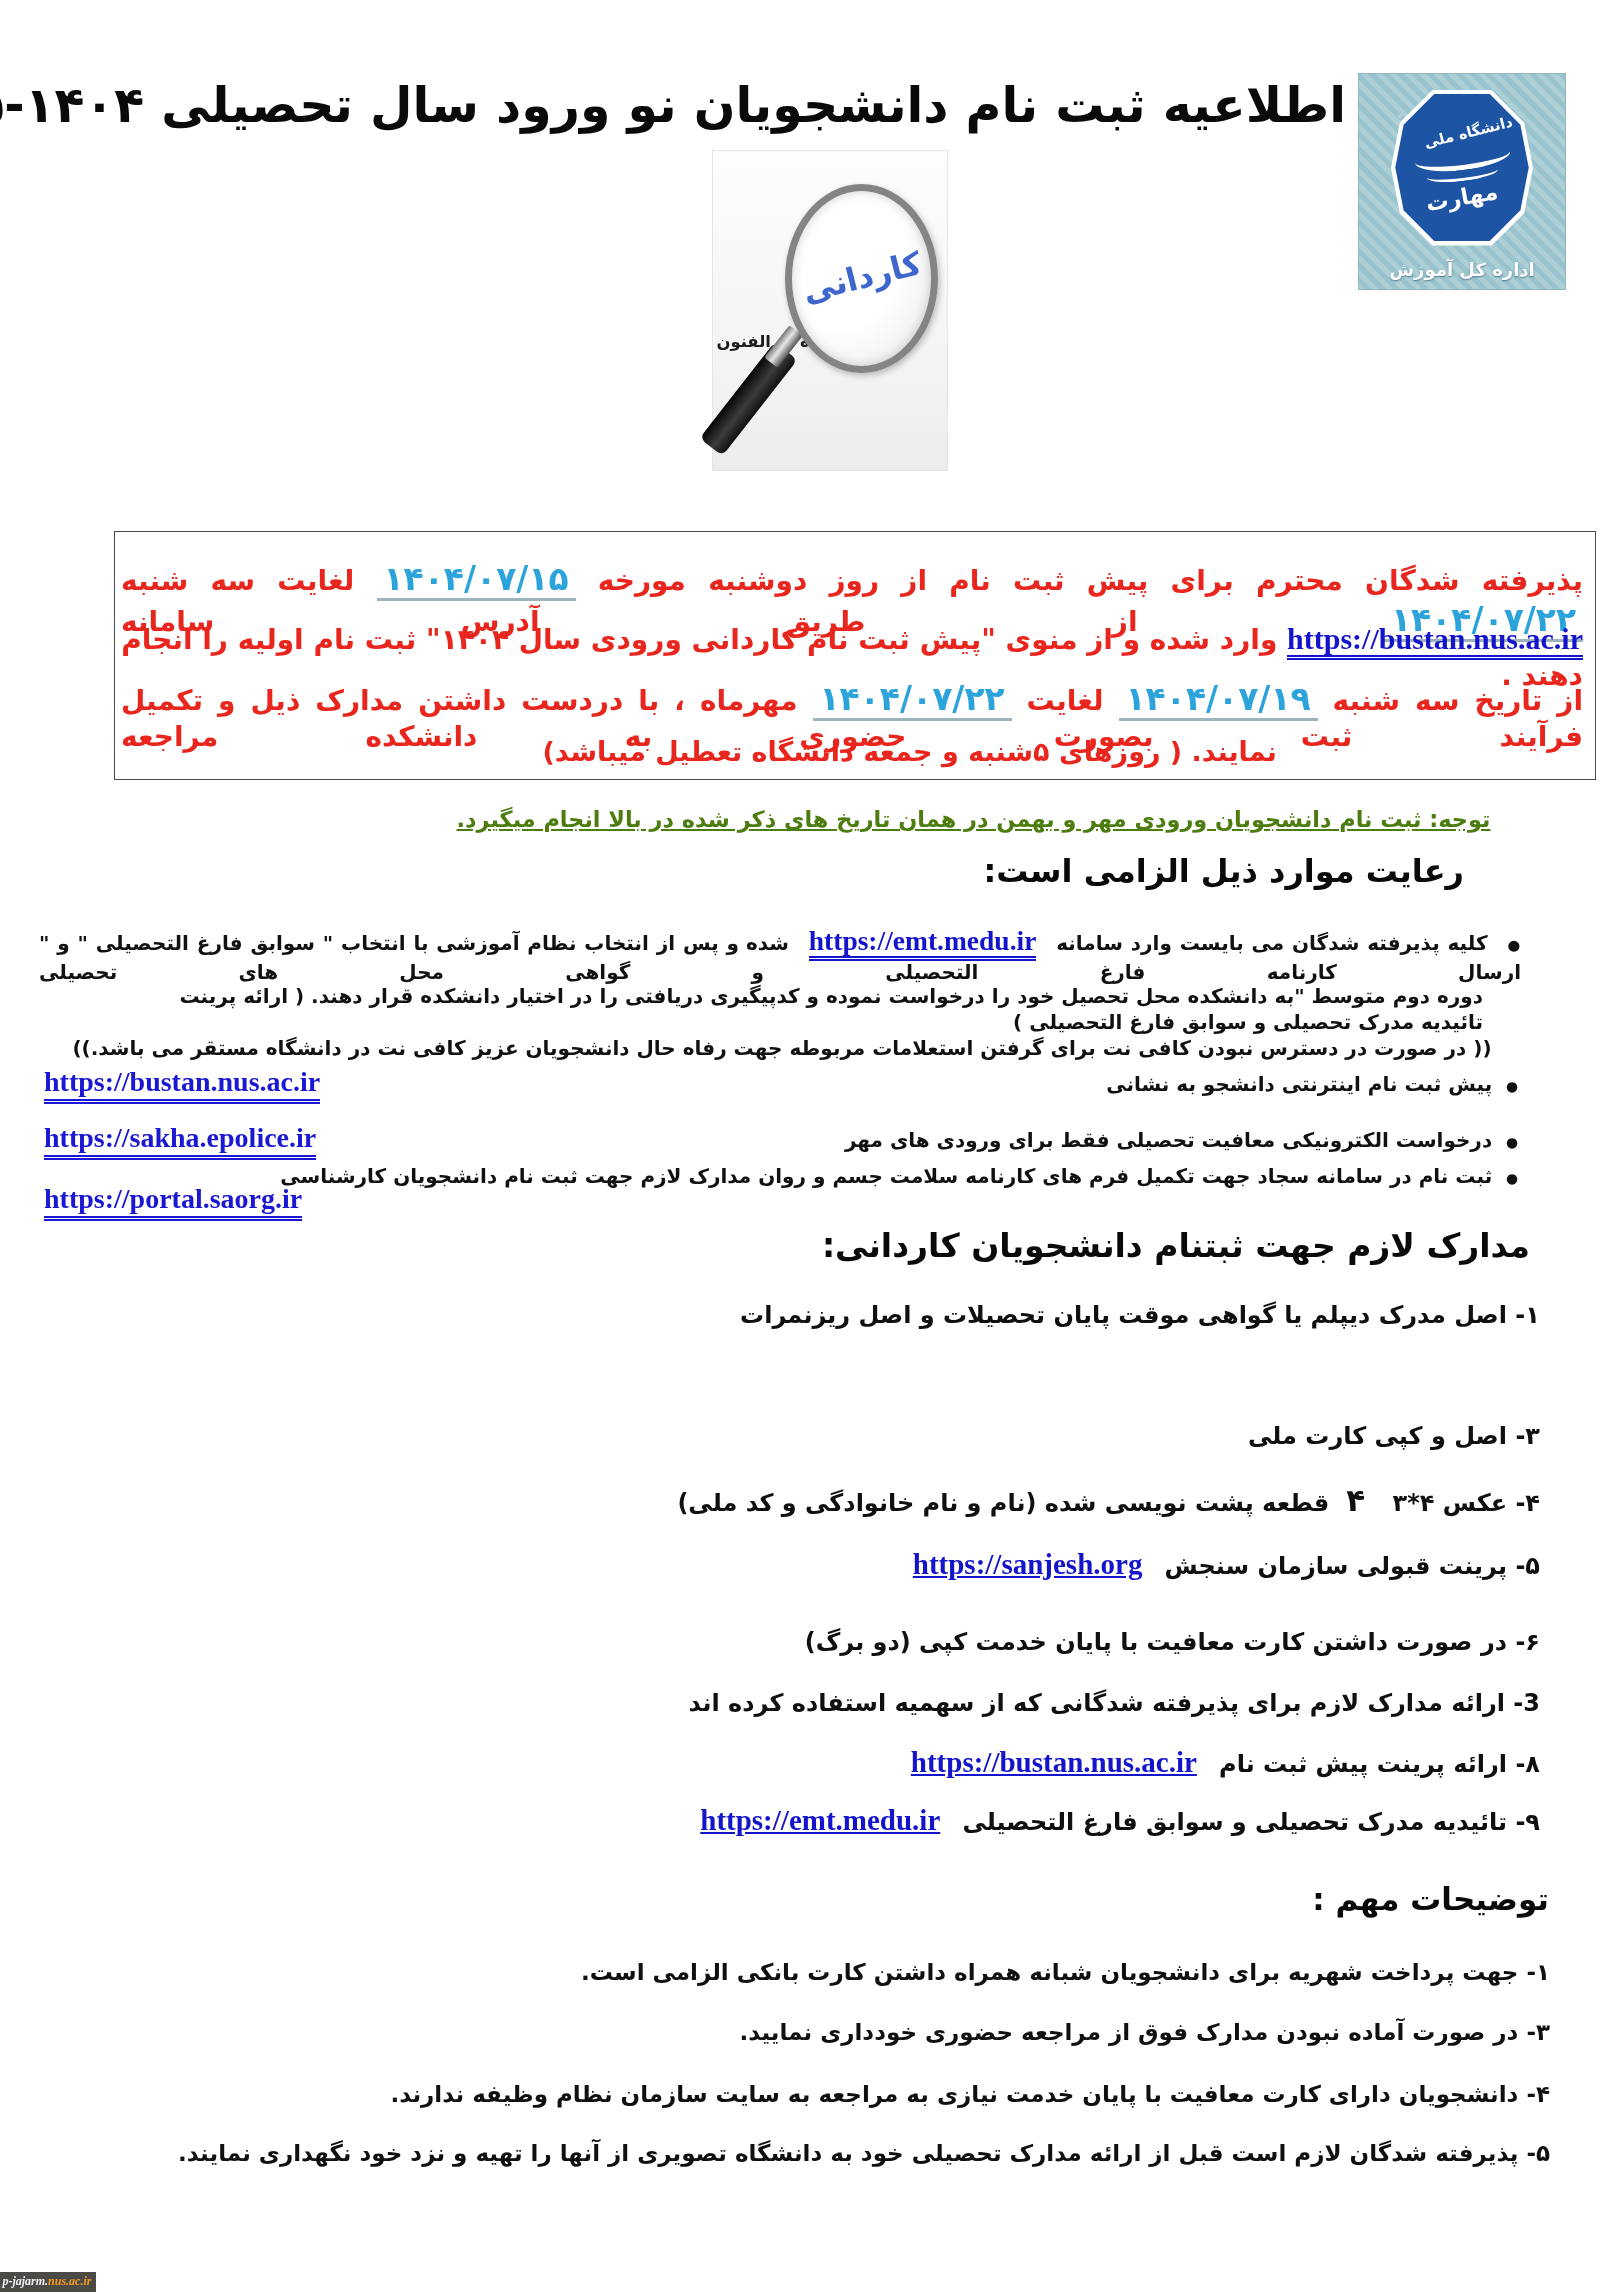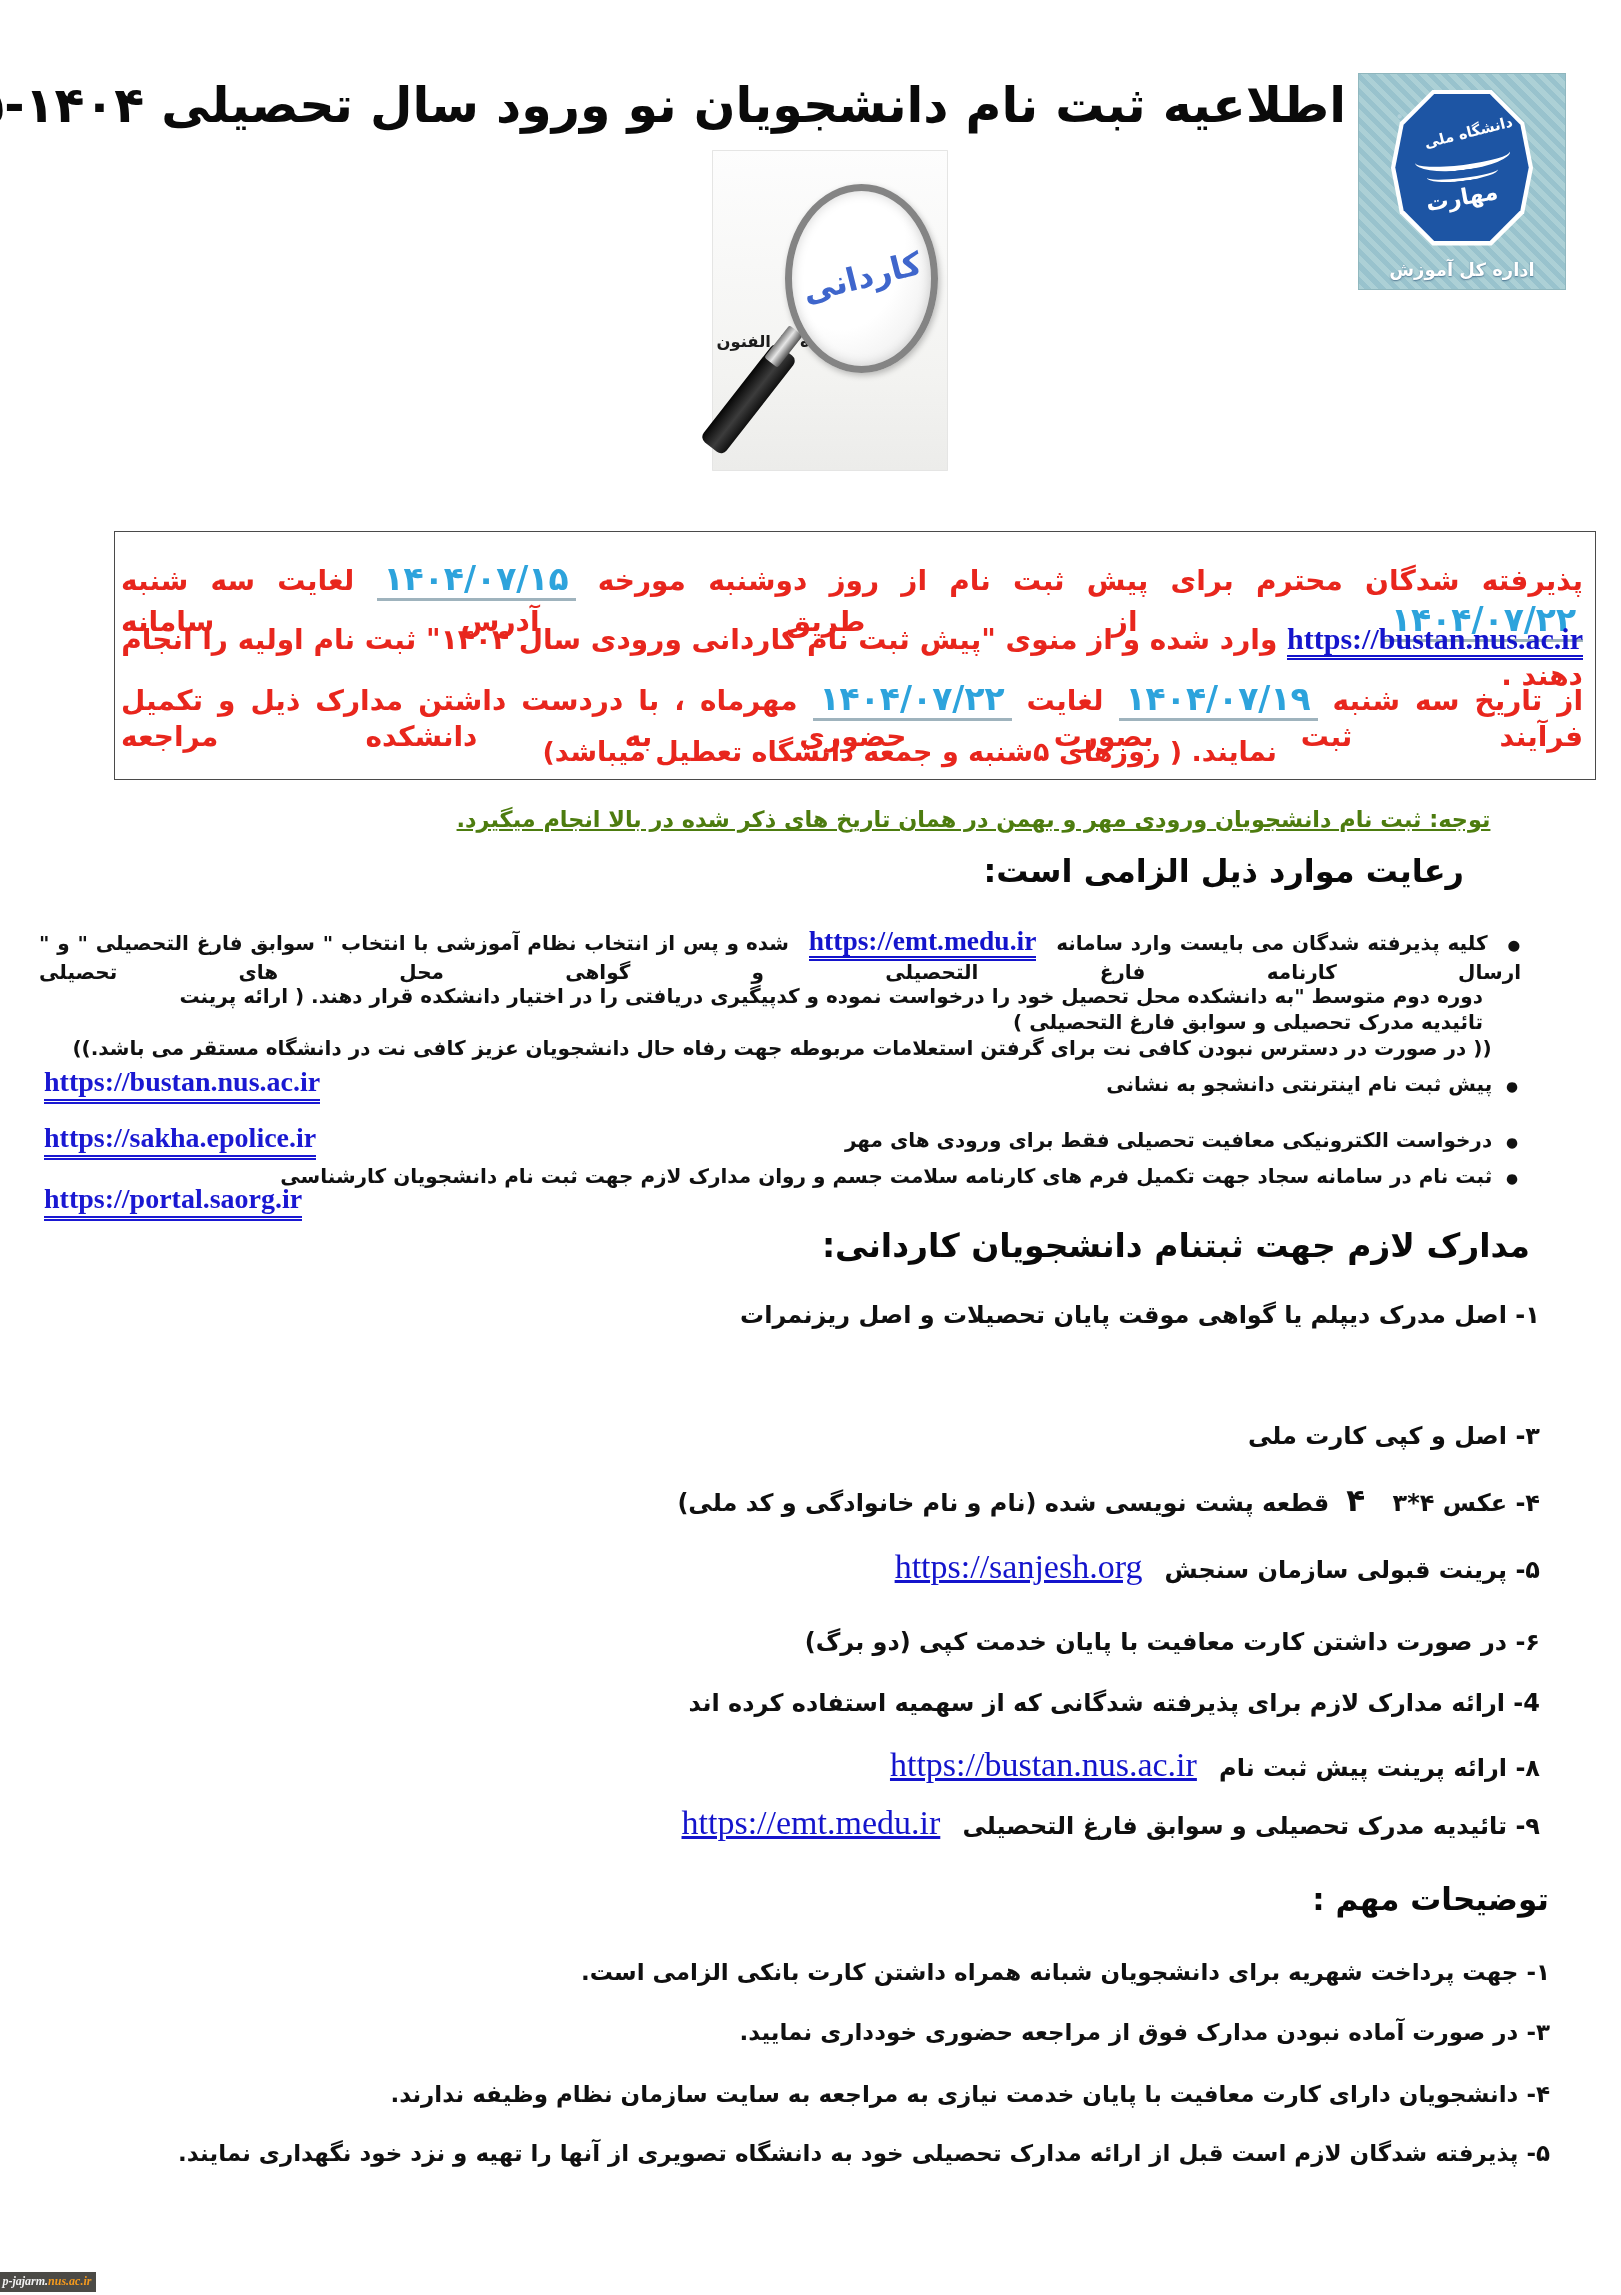--- a/index.html
+++ b/index.html
@@ -83,21 +83,21 @@
   .row-bullet::before { content:"●"; font-size:13.8px; margin-left:13.8px; }
   .row-bullet-1 { top:1072px; }
   .row-bullet-2 { top:1128px; }
   .row-bullet-3 { top:1164px; }
 
   
   .s2-item { position:absolute; right:81px; font-size:24px; font-weight:bold; color:#101010; white-space:nowrap; }
   .s2-i1 { top:1301px; } .s2-i2 { top:1362px; } .s2-i3 { top:1422px; } .s2-i4 { top:1482px; }
   .s2-i5 { top:1548px; } .s2-i6 { top:1628px; } .s2-i7 { top:1689px; } .s2-i8 { top:1746px; } .s2-i9 { top:1804px; }
   .count-big { font-size:31px; margin:0 19px 0 8.6px; }
-  .item-url { font-size:34px; font-weight:normal; margin-left:5.2px; margin-right:13.8px; }
+  .item-url { font-size:29px; font-weight:bold; margin-left:5.2px; margin-right:13.8px; }
 
   
   .s3-item { position:absolute; right:71px; font-size:23px; font-weight:bold; color:#101010; white-space:nowrap; }
   .s3-i1 { top:1959px; } .s3-i2 { top:2019px; } .s3-i3 { top:2081px; } .s3-i4 { top:2140px; }
 
   
   .watermark { position:absolute; top:2272px; left:0; height:20px; min-width:91px; background:#4b4a46; direction:ltr;
           font-family:"Liberation Serif", serif; font-style:italic; font-weight:bold; font-size:12px; line-height:19px; padding:0 4.3px 0 3.4px; white-space:nowrap; }
   .wm-white { color:#f2f2f2; }
   .wm-orange { color:#f59a1d; }
@@ -181,21 +181,21 @@
   <div class="s2-item s2-i4">
     <span>۴- عکس ۴*۳</span>
     <span class="count-big">۴</span>
     <span>قطعه پشت نویسی شده (نام و نام خانوادگی و کد ملی)</span>
   </div>
   <div class="s2-item s2-i5">
     <span>۵- پرینت قبولی  سازمان سنجش</span>
     <a class="url single item-url">https://sanjesh.org</a>
   </div>
   <div class="s2-item s2-i6">۶- در صورت داشتن کارت معافیت با پایان خدمت کپی (دو برگ)</div>
-  <div class="s2-item s2-i7">4- ارائه مدارک لازم برای پذیرفته شدگانی که از سهمیه استفاده کرده اند</div>
+  <div class="s2-item s2-i7">3- ارائه مدارک لازم برای پذیرفته شدگانی که از سهمیه استفاده کرده اند</div>
   <div class="s2-item s2-i8">
     <span>۸- ارائه پرینت پیش ثبت نام</span>
     <a class="url single item-url">https://bustan.nus.ac.ir</a>
   </div>
   <div class="s2-item s2-i9">
     <span>۹- تائیدیه مدرک تحصیلی و سوابق فارغ التحصیلی</span>
     <a class="url single item-url">https://emt.medu.ir</a>
   </div>
 
   <div class="heading h-s3">توضیحات مهم :</div>

